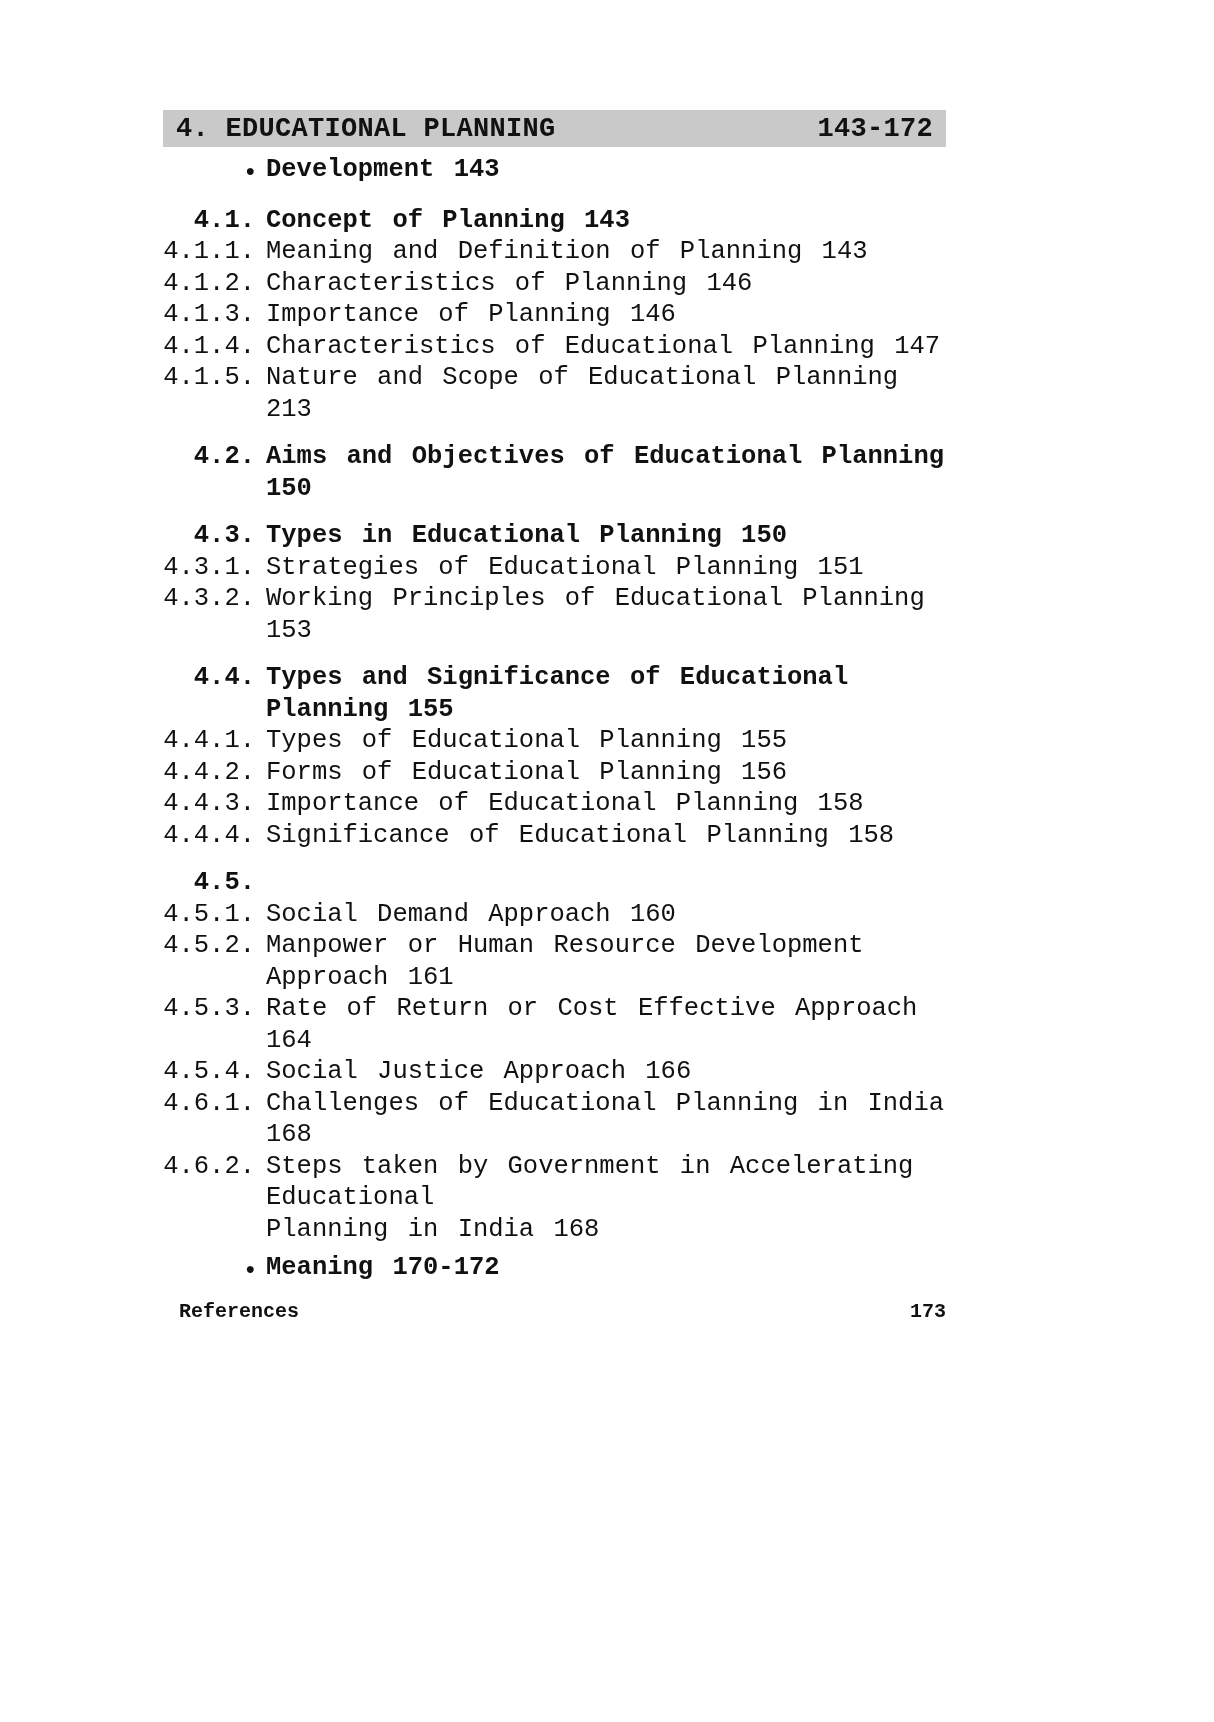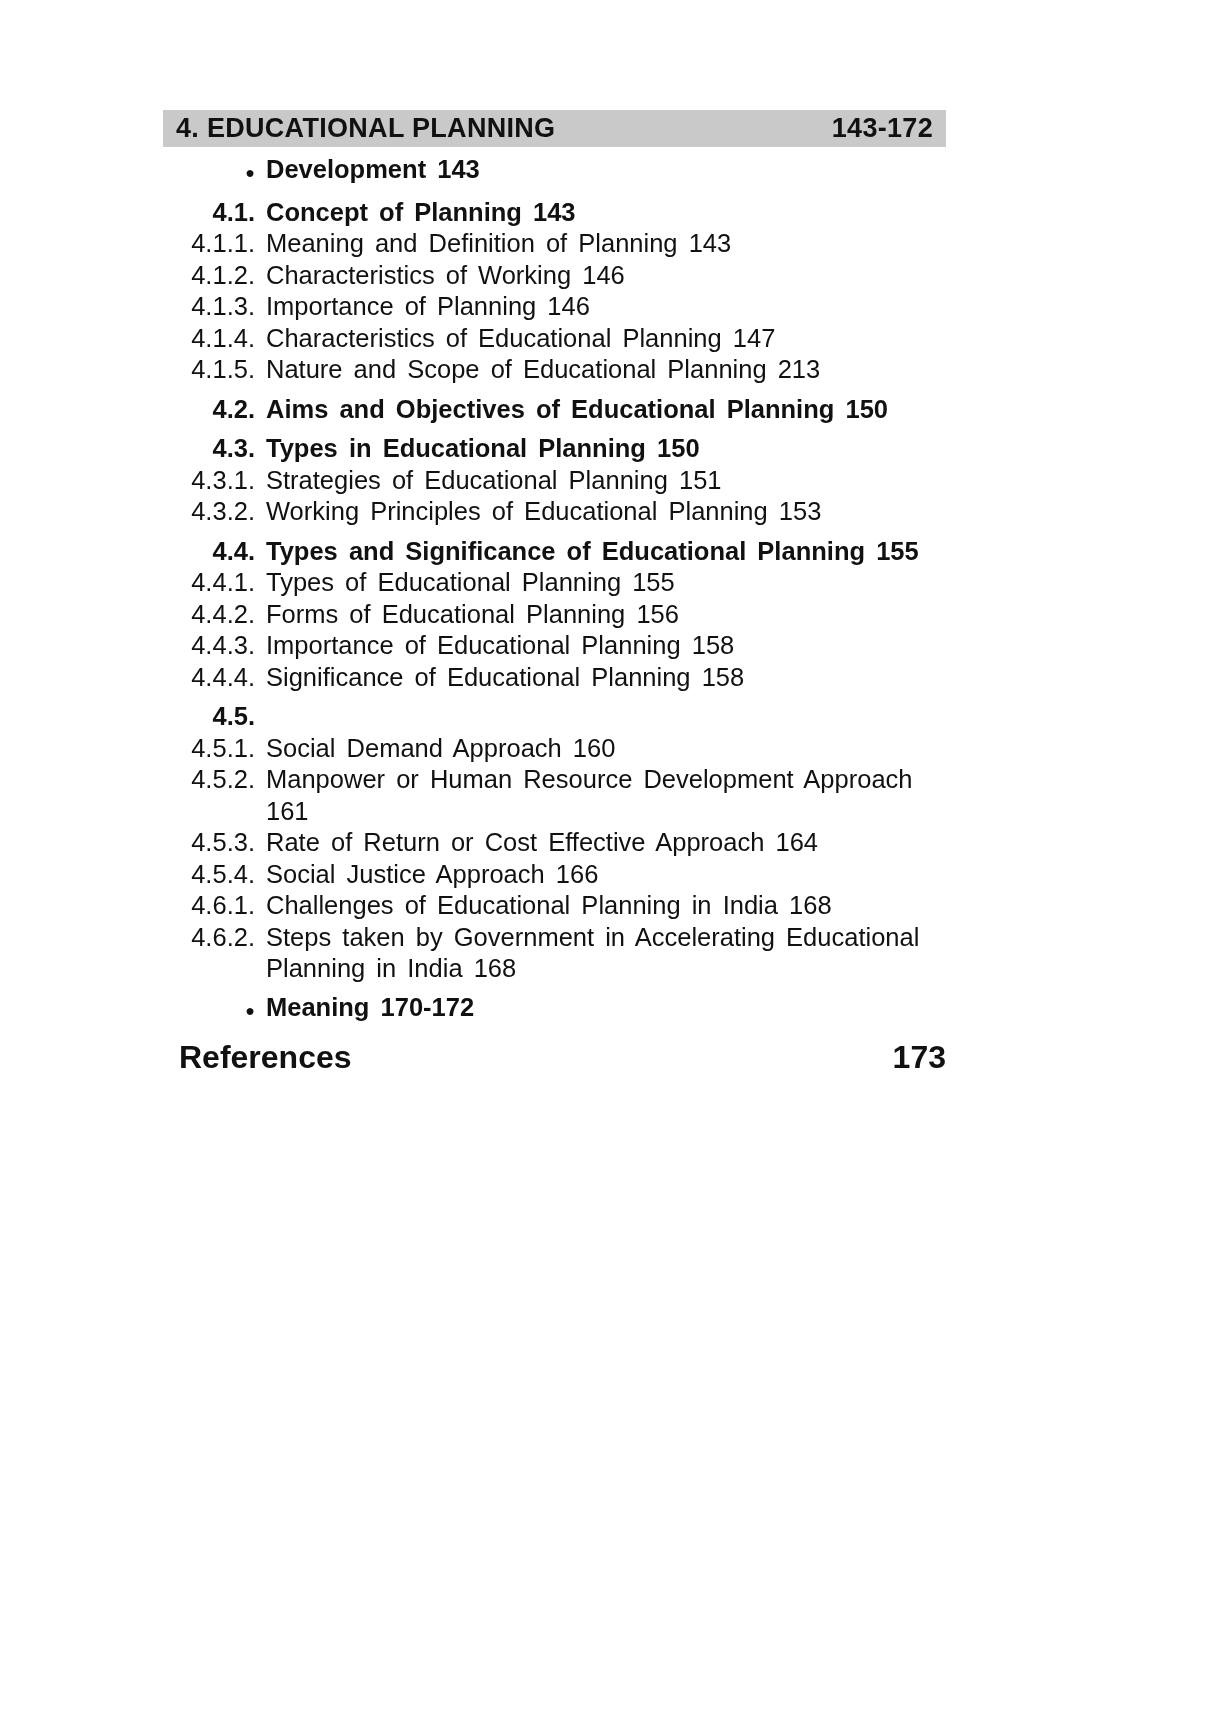--- a/index.html
+++ b/index.html
@@ -5,21 +5,21 @@
   html, body {
     margin: 0;
     padding: 0;
     background: #ffffff;
   }
   .sheet {
     position: relative;
     width: 1214px;
     height: 1722px;
     background: #ffffff;
-    font-family: Liberation Sans, sans-serif;
+    font-family: Liberation Mono, monospace;
     color: #111111;
     overflow: hidden;
   }
   .page {
     position: absolute;
     left: 163px;
     top: 110px;
     width: 783px;
   }
   .header-bar {
@@ -49,35 +49,35 @@
     text-align: right;
   }
   .row .title {
     flex: 1;
     margin-left: 11px;
     white-space: pre-wrap;
     word-spacing: 4px;
   }
   .row.section {
     font-weight: bold;
-    margin-top: 8px;
+    margin-top: 16px;
   }
   .row.bullet {
     font-weight: bold;
     margin-top: 7px;
   }
   .bullet-glyph {
     font-size: 16px;
   }
   .references {
     display: flex;
     justify-content: space-between;
     align-items: baseline;
     font-weight: bold;
-    font-size: 32px;
+    font-size: 20px;
     margin-top: 13px;
     padding-left: 16px;
   }
 </style>
 </head>
 <body>
 
 <div class="sheet">
   <div class="page">
 
@@ -94,21 +94,21 @@
         <div class="row section">
           <span class="num">4.1.</span>
           <span class="title"><span>Concept of Planning</span> <span>143</span></span>
         </div>
         <div class="row sub">
           <span class="num">4.1.1.</span>
           <span class="title"><span>Meaning and Definition of Planning</span> <span>143</span></span>
         </div>
         <div class="row sub">
           <span class="num">4.1.2.</span>
-          <span class="title"><span>Characteristics of Working</span> <span>146</span></span>
+          <span class="title"><span>Characteristics of Planning</span> <span>146</span></span>
         </div>
         <div class="row sub">
           <span class="num">4.1.3.</span>
           <span class="title"><span>Importance of Planning</span> <span>146</span></span>
         </div>
         <div class="row sub">
           <span class="num">4.1.4.</span>
           <span class="title"><span>Characteristics of Educational Planning</span> <span>147</span></span>
         </div>
         <div class="row sub">

